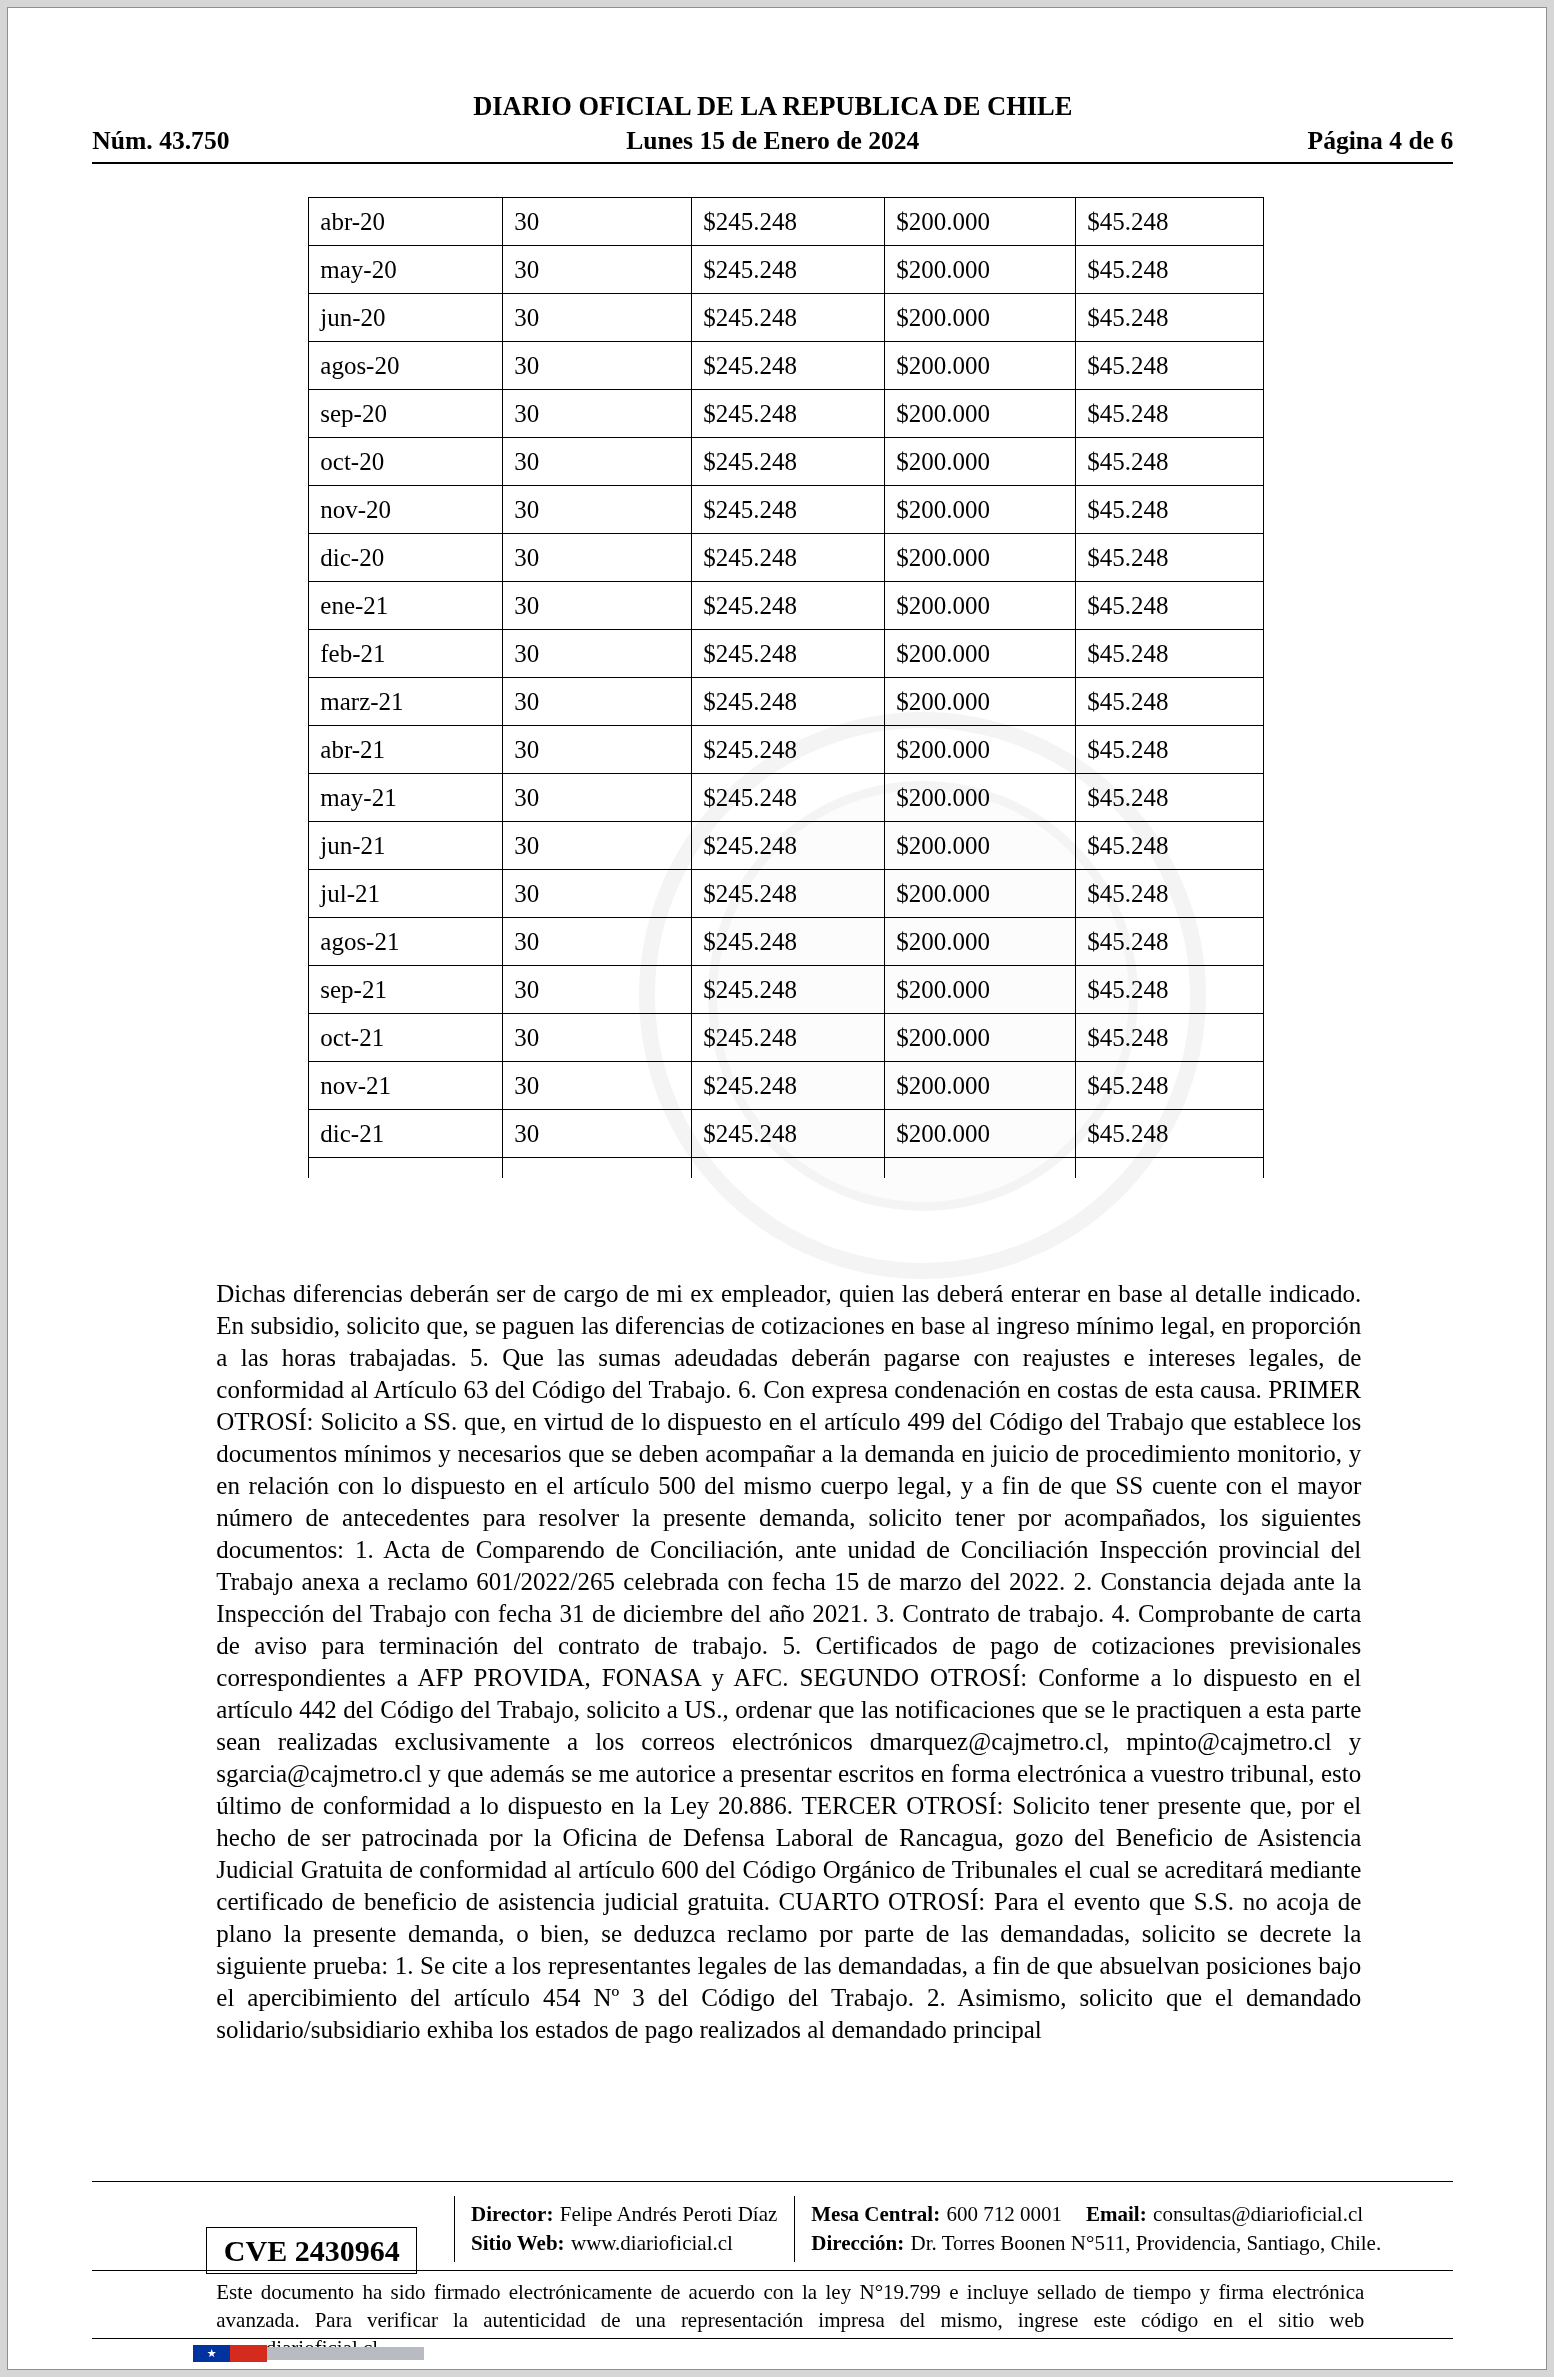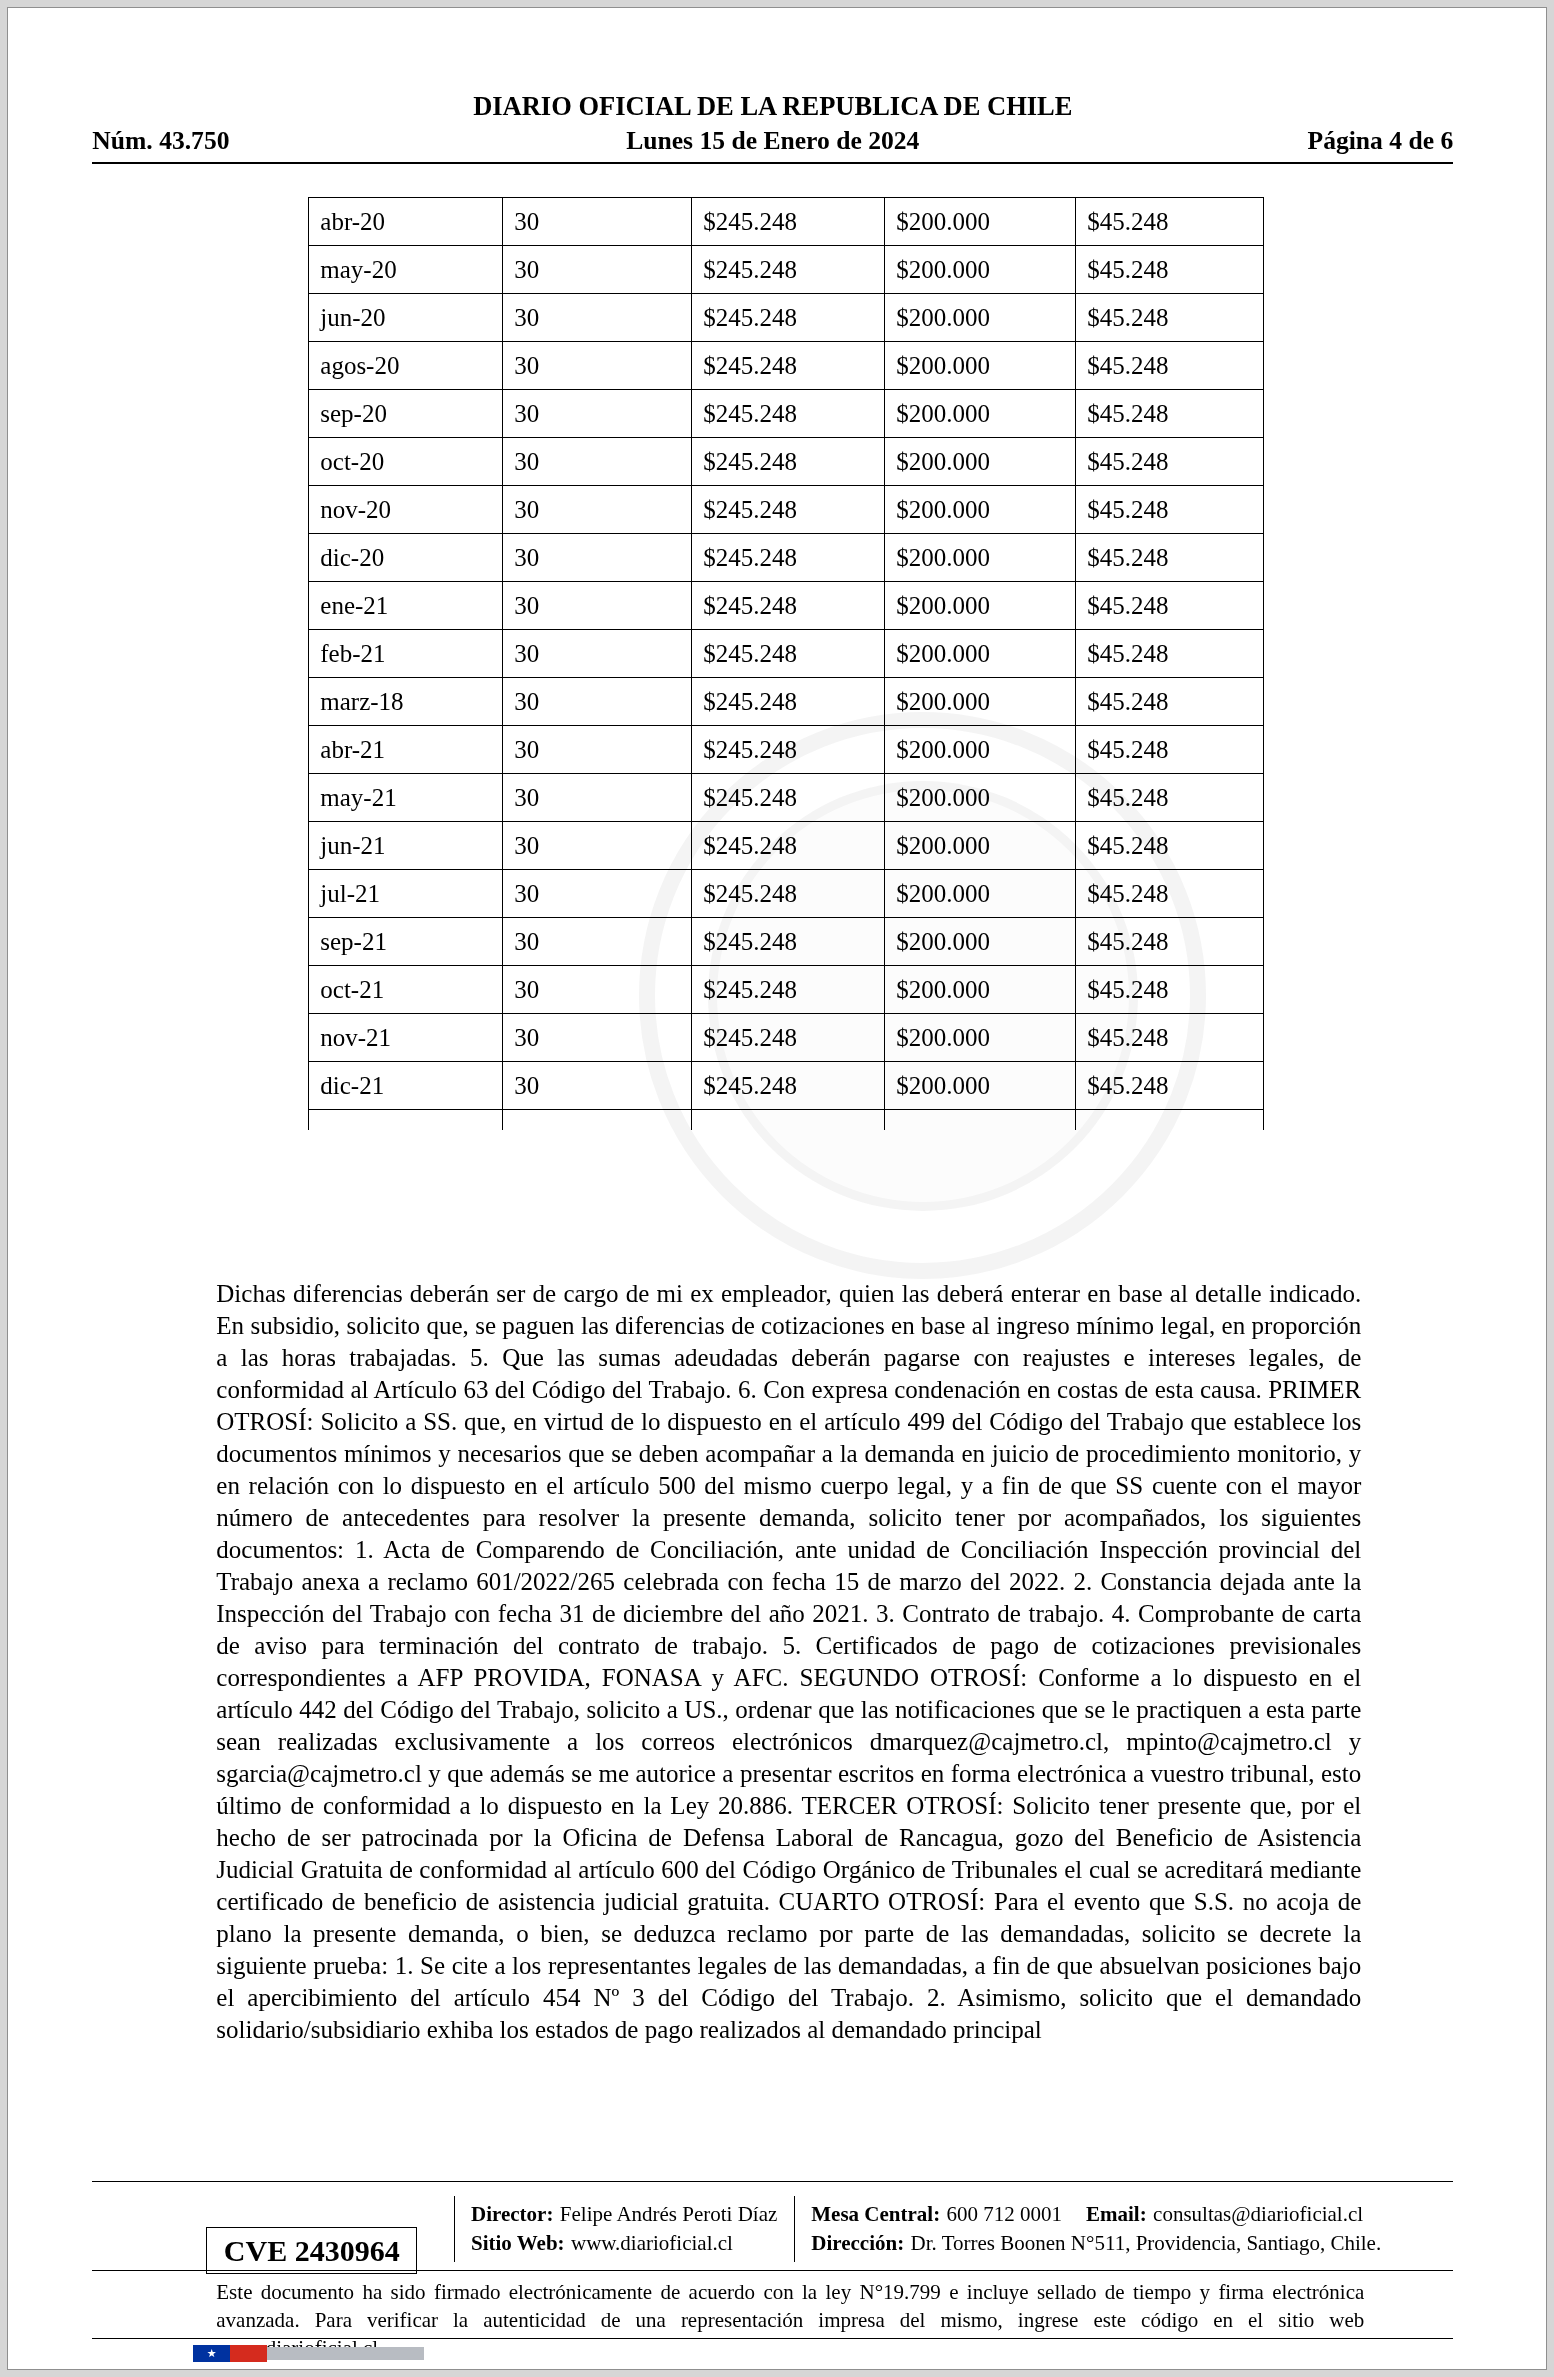--- a/index.html
+++ b/index.html
@@ -160,21 +160,21 @@
           <td>$45.248</td>
         </tr>
         <tr>
           <td>feb-21</td>
           <td>30</td>
           <td>$245.248</td>
           <td>$200.000</td>
           <td>$45.248</td>
         </tr>
         <tr>
-          <td>marz-18</td>
+          <td>marz-21</td>
           <td>30</td>
           <td>$245.248</td>
           <td>$200.000</td>
           <td>$45.248</td>
         </tr>
         <tr>
           <td>abr-21</td>
           <td>30</td>
           <td>$245.248</td>
           <td>$200.000</td>
@@ -189,20 +189,27 @@
         </tr>
         <tr>
           <td>jun-21</td>
           <td>30</td>
           <td>$245.248</td>
           <td>$200.000</td>
           <td>$45.248</td>
         </tr>
         <tr>
           <td>jul-21</td>
+          <td>30</td>
+          <td>$245.248</td>
+          <td>$200.000</td>
+          <td>$45.248</td>
+        </tr>
+        <tr>
+          <td>agos-21</td>
           <td>30</td>
           <td>$245.248</td>
           <td>$200.000</td>
           <td>$45.248</td>
         </tr>
         <tr>
           <td>sep-21</td>
           <td>30</td>
           <td>$245.248</td>
           <td>$200.000</td>

